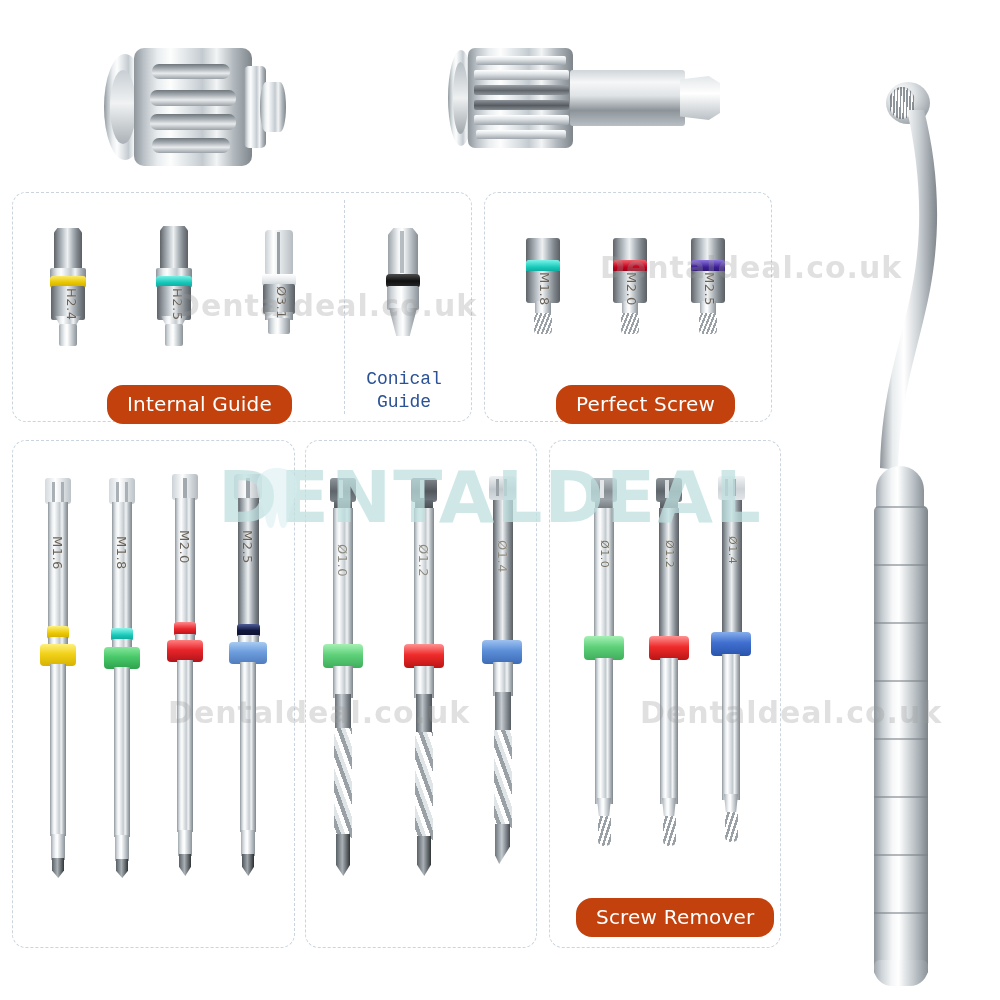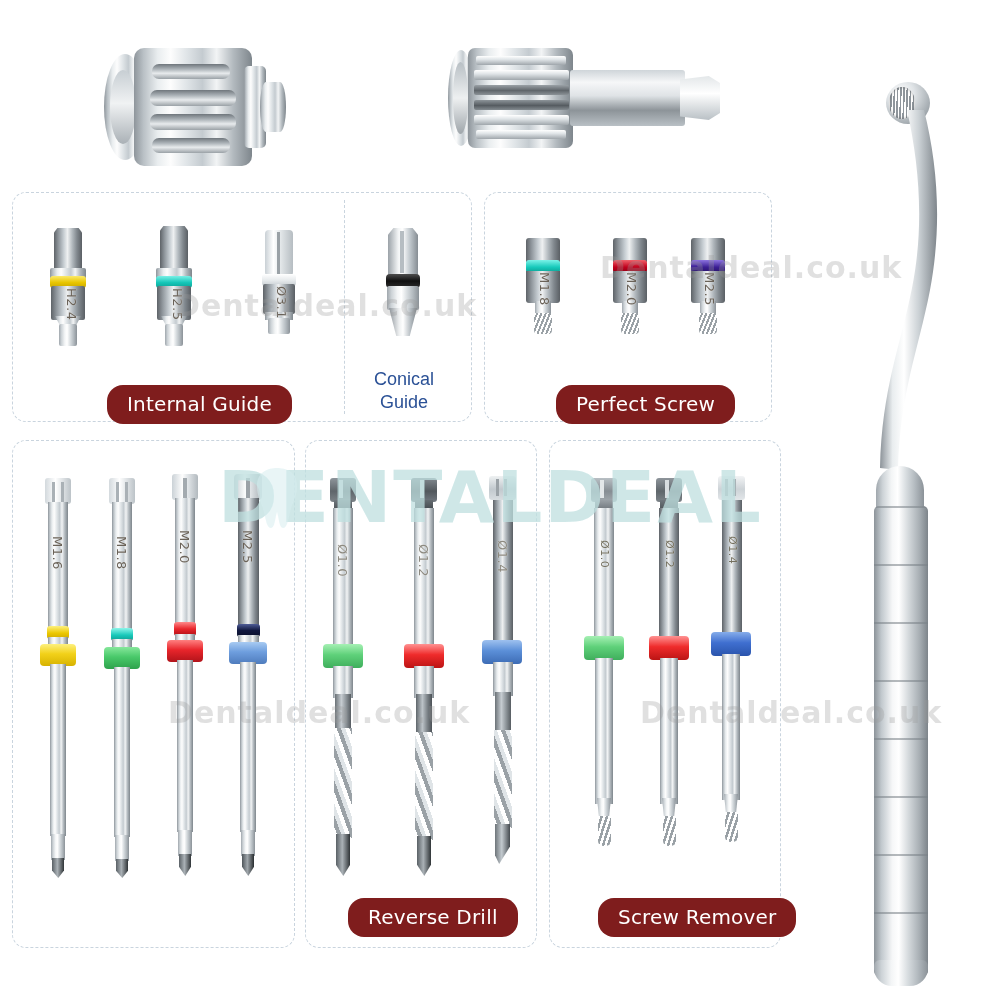--- a/index.html
+++ b/index.html
@@ -62,38 +62,38 @@
   }
   .panel-divider {
     position: absolute;
     border-left: 1.5px dashed #c9d4de;
     z-index: 2;
   }
 
   
   .badge {
     position: absolute;
-    background: #7f1d1d;
+    background: #c2410c;
     color: #ffffff;
     border-radius: 16px;
     font-size: 20px;
     padding: 7px 20px 8px 20px;
     white-space: nowrap;
     z-index: 8;
     font-family: "DejaVu Sans", sans-serif;
     letter-spacing: .2px;
   }
   .plain-label {
     position: absolute;
     color: #2b5196;
     font-size: 18px;
     text-align: center;
     line-height: 1.25;
     z-index: 8;
-    font-family: Liberation Sans, sans-serif;
+    font-family: Liberation Mono, monospace;
   }
 
   
   .metal {
     background: linear-gradient(90deg,
       #8e959b 0%, #b9c0c5 8%, #e9edef 20%, #fdfdfd 31%,
       #dfe4e7 45%, #c4cbd0 58%, #f2f4f5 70%, #b3babf 84%, #7e868c 100%);
   }
   .metal-soft {
     background: linear-gradient(90deg,
@@ -446,21 +446,20 @@
     <div class="metal" style="position:absolute;left:13px;top:216px;width:16px;height:40px;
          background:linear-gradient(90deg,#6b7277,#c6ccd1 40%,#8d9499 70%,#565c61);"></div>
     <div style="position:absolute;left:12px;top:254px;width:18px;height:98px;
          background:repeating-linear-gradient(70deg,#ffffff 0 4px,#9aa1a6 4px 8px,#dfe4e7 8px 12px);"></div>
     <div style="position:absolute;left:13px;top:348px;width:15px;height:40px;
          background:linear-gradient(90deg,#6e757a,#c3cacf 45%,#454b50);
          clip-path:polygon(0 0,100% 0,100% 56%,28% 100%,0 78%);"></div>
     <div class="engrave faint" style="left:28px;top:64px;">Ø1.4</div>
   </div>
 
-  <div class="badge" style="left:348px; top:898px;">Reverse Drill</div>
 
   <div class="panel" style="left:549px; top:440px; width:232px; height:508px;"></div>
 
   <div class="tool" style="left:584px; top:478px; width:40px; height:368px;">
     <div style="position:absolute;left:7px;top:0;width:26px;height:24px;border-radius:3px;
          background:linear-gradient(180deg,#b8bfc4,#868d93 55%,#a3aaaf);"></div>
     <div style="position:absolute;left:16px;top:2px;width:4px;height:18px;background:#e3e7e9;"></div>
     <div style="position:absolute;left:11px;top:22px;width:18px;height:10px;
          background:linear-gradient(180deg,#9aa1a6,#6f767c);"></div>
     <div class="metal" style="position:absolute;left:10px;top:30px;width:20px;height:136px;"></div>
@@ -505,15 +504,15 @@
          background:linear-gradient(180deg,#86adea,#3f6fd0 45%,#2a54ac);"></div>
     <div class="metal" style="position:absolute;left:11px;top:178px;width:18px;height:22px;"></div>
     <div class="metal" style="position:absolute;left:11px;top:198px;width:18px;height:126px;"></div>
     <div class="metal-soft" style="position:absolute;left:13px;top:318px;width:14px;height:22px;
          clip-path:polygon(0 0,100% 0,84% 100%,16% 100%);"></div>
     <div style="position:absolute;left:14px;top:336px;width:13px;height:30px;
          background:repeating-linear-gradient(108deg,#ffffff 0 2.5px,#9aa1a6 2.5px 5px);border-radius:0 0 5px 5px;"></div>
     <div class="engrave small" style="left:28px;top:60px;">Ø1.4</div>
   </div>
 
-  <div class="badge" style="left:576px; top:898px;margin-left:22px;">Screw Remover</div>
+  <div class="badge" style="left:576px; top:898px;">Screw Remover</div>
 
 </div>
 
 </body></html>

